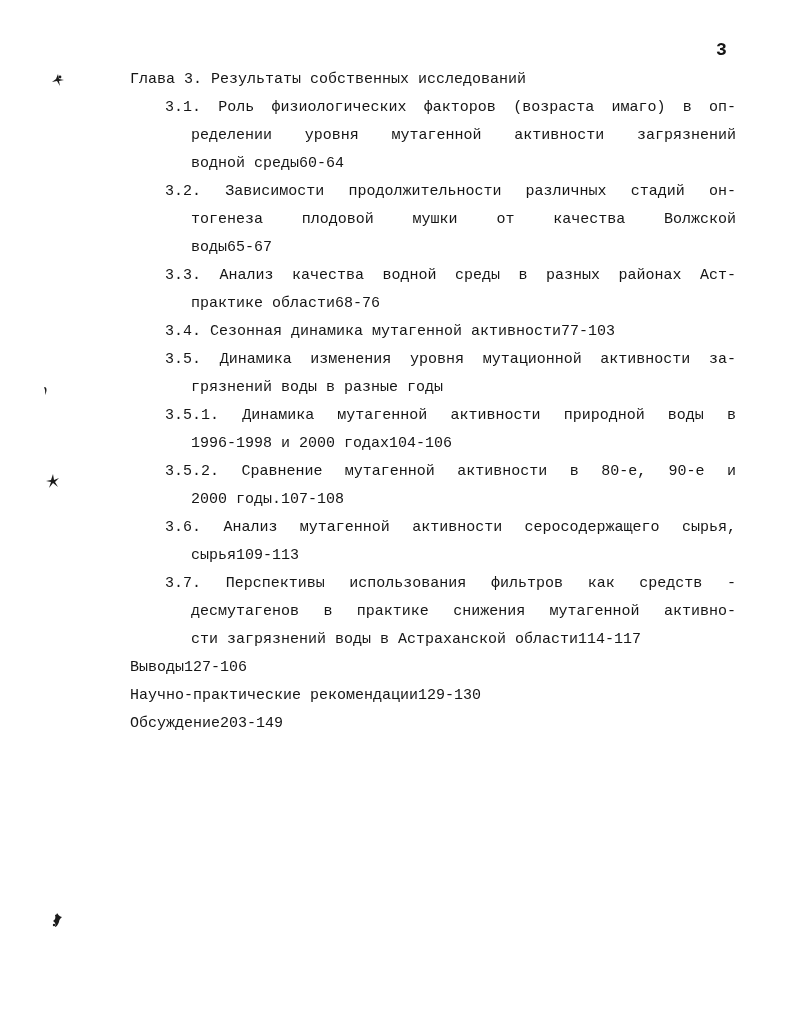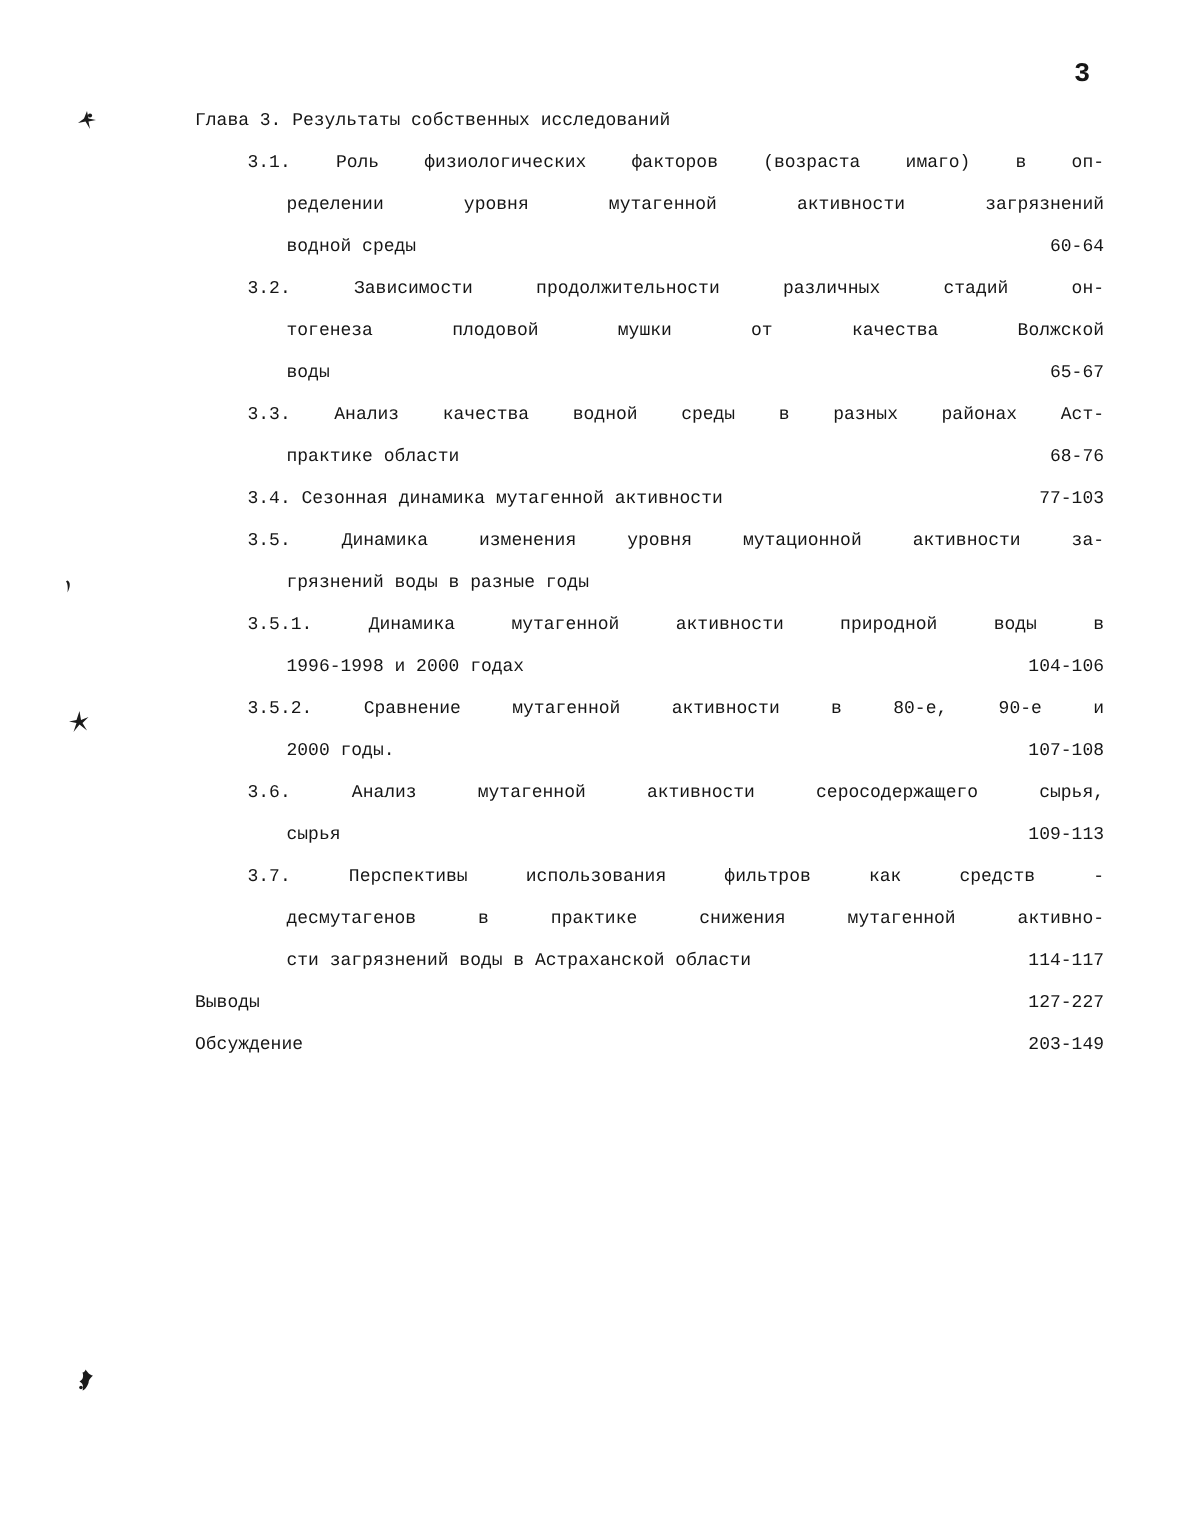--- a/index.html
+++ b/index.html
@@ -22,41 +22,40 @@
     left: 716px;
     font-size: 18px;
     font-weight: bold;
     letter-spacing: 1px;
   }
   .content {
     position: absolute;
     left: 130px;
     top: 66px;
     width: 606px;
-    font-size: 12px;
+    font-size: 15px;
     line-height: 28px;
   }
   .line {
     display: block;
     min-height: 28px;
     white-space: normal;
   }
   
   .in0 { margin-left: 0; }
   .in1 { margin-left: 35px; font-family: Liberation Mono, monospace; }
   .in2 { margin-left: 61px; }
   
   .just {
     text-align: justify;
     text-align-last: justify;
   }
   
   .pgline {
     display: flex;
-    justify-content: space-between;
     align-items: baseline;
   }
   .pgline .pages {
     white-space: nowrap;
   }
   
   .ink {
     position: absolute;
     color: #1b1b1b;
   }
@@ -166,24 +165,30 @@
       <div class="line in2 pgline">
         <span>сти загрязнений воды в Астраханской области</span>
         <span class="pages">114-117</span>
       </div>
     </div>
 
 
     <div>
       <div class="line in0 pgline">
         <span>Выводы</span>
-        <span class="pages">127-227</span>
+        <span class="pages">127-106</span>
       </div>
     </div>
 
+    <div>
+      <div class="line in0 pgline">
+        <span>Научно-практические рекомендации</span>
+        <span class="pages">129-130</span>
+      </div>
+    </div>
 
     <div>
       <div class="line in0 pgline">
         <span>Обсуждение</span>
         <span class="pages">203-149</span>
       </div>
     </div>
 
   </div>
 </div>

